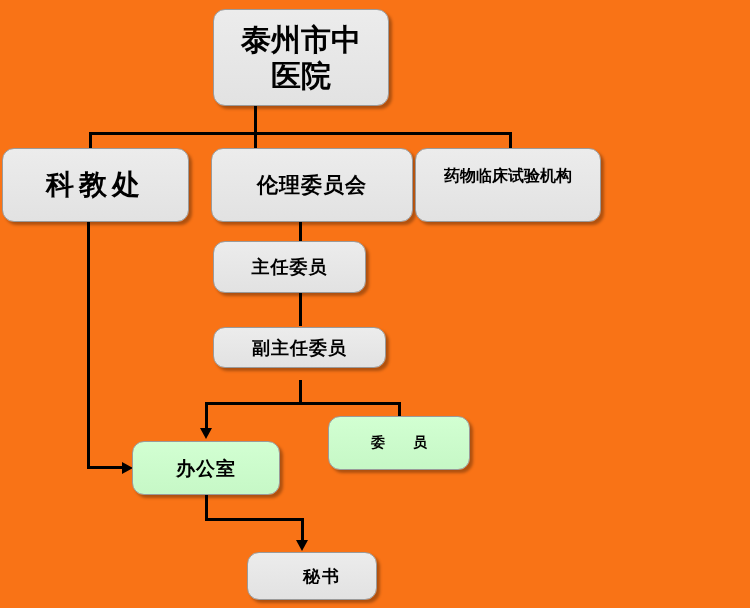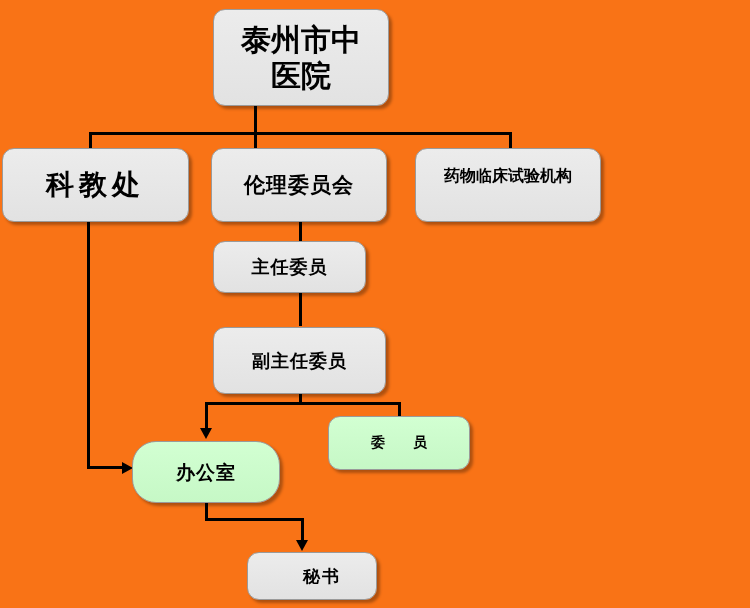--- a/index.html
+++ b/index.html
@@ -99,37 +99,37 @@
 
   <div class="node gray" style="left:213px; top:9px; width:176px; height:97px; font-size:30px;">
     <span class="node-label">泰州市中
 医院</span>
   </div>
 
   <div class="node gray" style="left:2px; top:148px; width:187px; height:74px; font-size:28px; letter-spacing:5px;">
     <span class="node-label">科教处</span>
   </div>
 
-  <div class="node gray" style="left:211px; top:148px; width:176px; height:74px; font-size:21px; letter-spacing:1px;">
+  <div class="node gray" style="left:211px; top:148px; width:202px; height:74px; font-size:21px; letter-spacing:1px;">
     <span class="node-label">伦理委员会</span>
   </div>
 
   <div class="node gray" style="left:415px; top:148px; width:186px; height:74px; font-size:16px; align-items:flex-start; padding-top:18px;">
     <span class="node-label">药物临床试验机构</span>
   </div>
 
   <div class="node gray" style="left:213px; top:241px; width:153px; height:52px; font-size:18px; letter-spacing:1px;">
     <span class="node-label">主任委员</span>
   </div>
 
-  <div class="node gray" style="left:213px; top:327px; width:173px; height:67px; font-size:18px; letter-spacing:1px;">
+  <div class="node gray" style="left:213px; top:327px; width:173px; height:41px; font-size:18px; letter-spacing:1px;">
     <span class="node-label">副主任委员</span>
   </div>
 
-  <div class="node green" style="left:132px; top:441px; width:148px; height:62px; font-size:19px; letter-spacing:1px;border-radius:24px;">
+  <div class="node green" style="left:132px; top:441px; width:148px; height:54px; font-size:19px; letter-spacing:1px;">
     <span class="node-label">办公室</span>
   </div>
 
   <div class="node green" style="left:328px; top:416px; width:142px; height:54px; font-size:14px;font-family:Liberation Mono, monospace;">
     <span class="node-label">委　　员</span>
   </div>
 
   <div class="node gray" style="left:247px; top:552px; width:130px; height:48px; font-size:17px; letter-spacing:2px;padding-left:20px;">
     <span class="node-label">秘书</span>
   </div>

